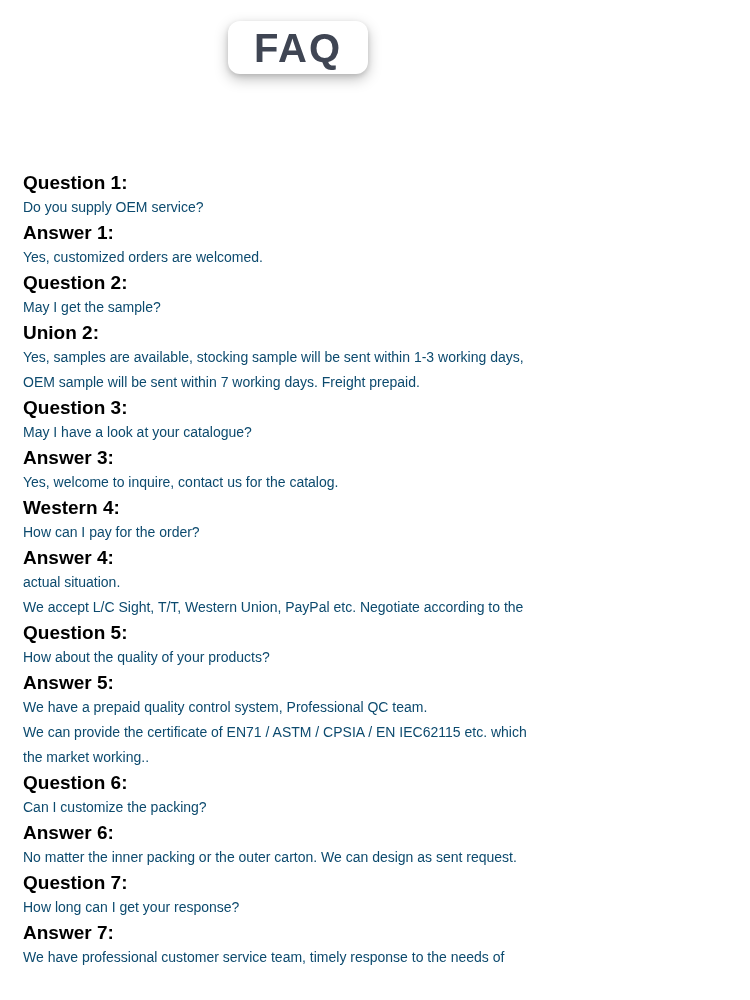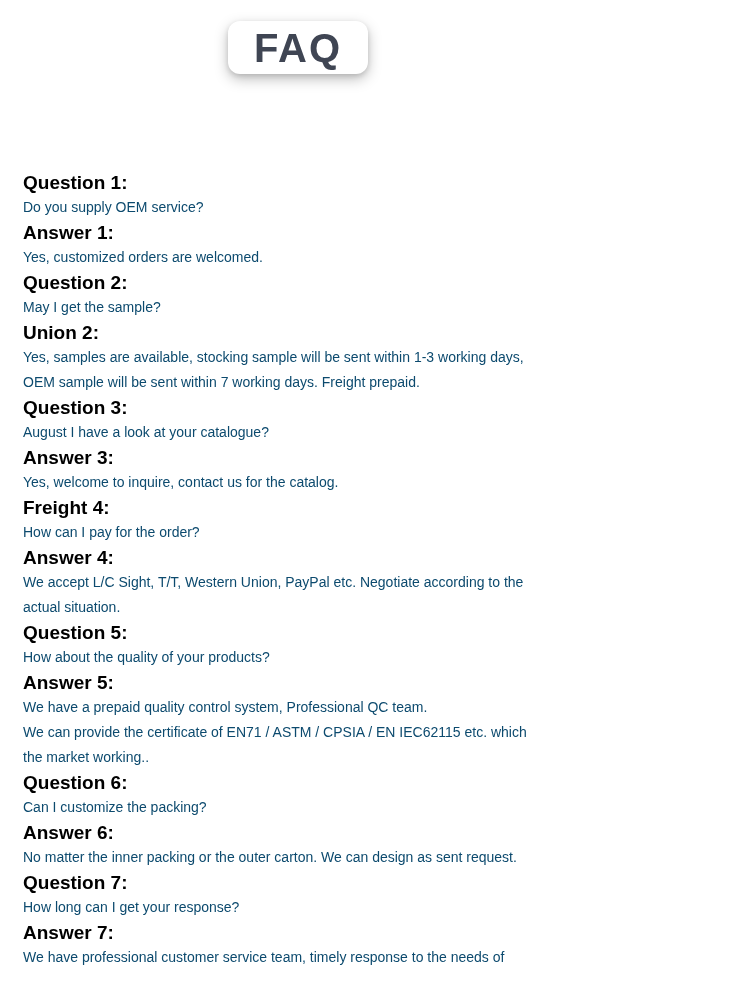--- a/index.html
+++ b/index.html
@@ -75,31 +75,31 @@
     <section class="faq-item">
       <div class="q-label">Question 2:</div>
       <div class="line">May I get the sample?</div>
       <div class="a-label">Union 2:</div>
       <div class="line">Yes, samples are available, stocking sample will be sent within 1-3 working days,</div>
       <div class="line">OEM sample will be sent within 7 working days. Freight prepaid.</div>
     </section>
 
     <section class="faq-item">
       <div class="q-label">Question 3:</div>
-      <div class="line">August I have a look at your catalogue?</div>
+      <div class="line">May I have a look at your catalogue?</div>
       <div class="a-label">Answer 3:</div>
       <div class="line">Yes, welcome to inquire, contact us for the catalog.</div>
     </section>
 
     <section class="faq-item">
-      <div class="q-label">Freight 4:</div>
+      <div class="q-label">Western 4:</div>
       <div class="line">How can I pay for the order?</div>
       <div class="a-label">Answer 4:</div>
+      <div class="line">actual situation.</div>
       <div class="line">We accept L/C Sight, T/T, Western Union, PayPal etc. Negotiate according to the</div>
-      <div class="line">actual situation.</div>
     </section>
 
     <section class="faq-item">
       <div class="q-label">Question 5:</div>
       <div class="line">How about the quality of your products?</div>
       <div class="a-label">Answer 5:</div>
       <div class="line">We have a prepaid quality control system, Professional QC team.</div>
       <div class="line">We can provide the certificate of EN71 / ASTM / CPSIA / EN IEC62115 etc. which</div>
       <div class="line">the market working..</div>
     </section>

